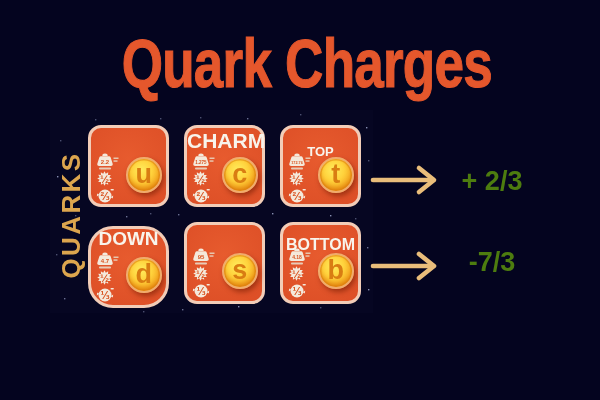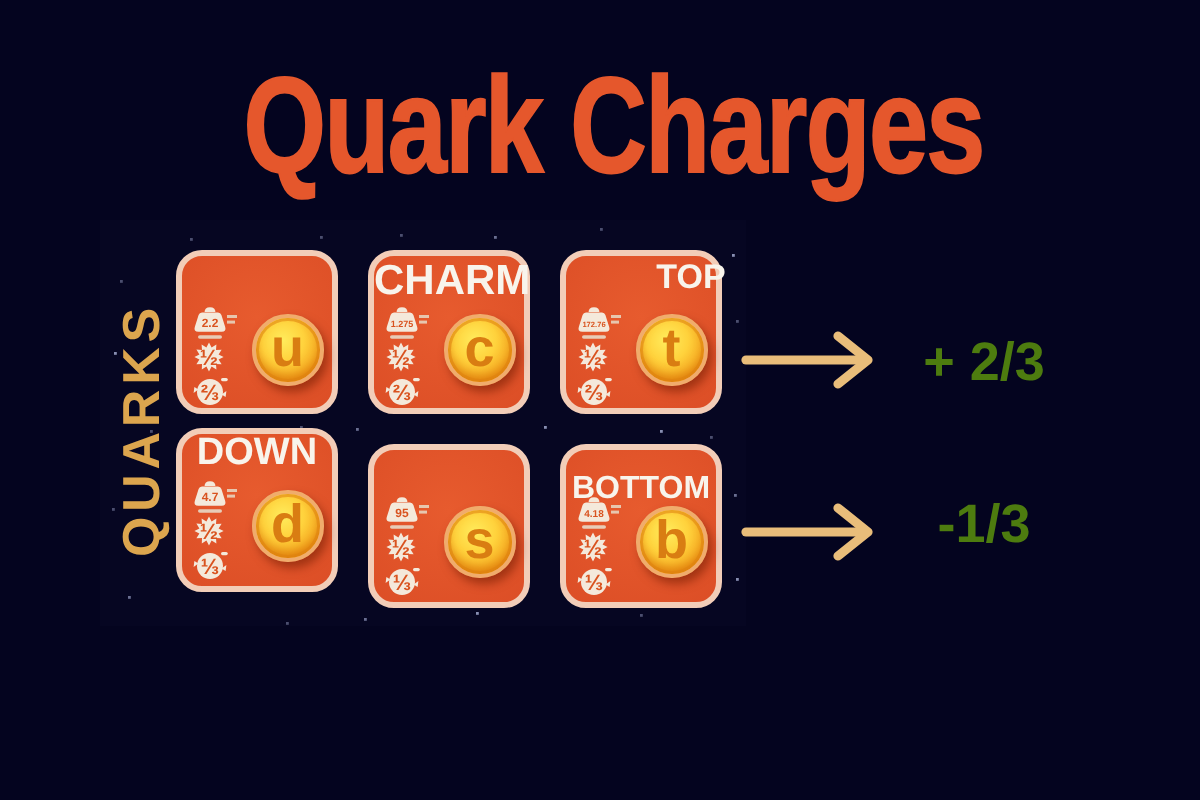--- a/index.html
+++ b/index.html
@@ -95,41 +95,41 @@
     <path d="M1.2 40.5 l2 1.2 -2.4 1.8 Z" fill="#F4E9DB"></path>
     <path d="M16.8 45.5 l-2 -1.2 2.4 -1.8 Z" fill="#F4E9DB"></path>
     <rect x="14.5" y="36" width="3.4" height="1.6" rx=".8" fill="#F4E9DB"></rect>
     <text x="9" y="47" font-size="11" font-weight="bold" fill="#D9531F" text-anchor="middle">⅔</text>
   </svg>
   <div class="circ" style="top:29px;">
       <b>c</b>
     </div>
 </div>
 <div class="card" style="left:280px;top:125px;">
-  <div class="ct" style="font-size:17px;top:1px;padding-left:25px;">TOP</div>
+  <div class="ct" style="font-size:13px;top:16px;">TOP</div>
   <svg class="icons" width="24" height="53" style="top:25px;" viewBox="0 0 24 53">
     <path d="M5 3.2 L13 3.2 Q14.3 3.2 14.7 4.5 L16.6 10.5 Q17.3 12.9 14.8 12.9 L3.2 12.9 Q0.7 12.9 1.4 10.5 L3.3 4.5 Q3.7 3.2 5 3.2 Z" fill="#F4E9DB"></path>
     <path d="M6.3 3 Q6.3 0.6 9 0.6 Q11.7 0.6 11.7 3 Z" fill="#F4E9DB"></path>
     <text x="9" y="10.6" font-size="3.8" font-weight="bold" fill="#D9531F" text-anchor="middle">172.76</text>
     <rect x="17.5" y="4.5" width="5" height="1.5" fill="#E8D9C6" opacity=".85"></rect>
     <rect x="17.5" y="7.3" width="4" height="1.5" fill="#E8D9C6" opacity=".85"></rect>
     <rect x="3" y="14.6" width="12" height="1.8" rx=".9" fill="#E8D9C6" opacity=".9"></rect>
     <polygon points="8.5,18.2 9.8,20.7 12.2,19.2 12.0,22.0 14.8,21.9 13.3,24.2 15.8,25.5 13.3,26.8 14.8,29.1 12.0,29.0 12.2,31.8 9.8,30.3 8.5,32.8 7.2,30.3 4.9,31.8 5.0,29.0 2.2,29.1 3.7,26.8 1.2,25.5 3.7,24.2 2.2,21.8 5.0,22.0 4.8,19.2 7.2,20.7" fill="#F4E9DB"></polygon>
     <text x="8.5" y="29.6" font-size="11" font-weight="bold" fill="#D9531F" text-anchor="middle">½</text>
     <circle cx="9" cy="43" r="6.5" fill="#F4E9DB"></circle>
     <path d="M1.2 40.5 l2 1.2 -2.4 1.8 Z" fill="#F4E9DB"></path>
     <path d="M16.8 45.5 l-2 -1.2 2.4 -1.8 Z" fill="#F4E9DB"></path>
     <rect x="14.5" y="36" width="3.4" height="1.6" rx=".8" fill="#F4E9DB"></rect>
     <text x="9" y="47" font-size="11" font-weight="bold" fill="#D9531F" text-anchor="middle">⅔</text>
   </svg>
   <div class="circ" style="top:29px;">
       <b>t</b>
     </div>
 </div>
-<div class="card" style="left:88px;top:214px;">
+<div class="card" style="left:88px;top:226px;border-radius:25px;">
   <div class="ct" style="font-size:19px;top:-1.5px;">DOWN</div>
   <svg class="icons" width="24" height="53" style="top:22.5px;" viewBox="0 0 24 53">
     <path d="M5 3.2 L13 3.2 Q14.3 3.2 14.7 4.5 L16.6 10.5 Q17.3 12.9 14.8 12.9 L3.2 12.9 Q0.7 12.9 1.4 10.5 L3.3 4.5 Q3.7 3.2 5 3.2 Z" fill="#F4E9DB"></path>
     <path d="M6.3 3 Q6.3 0.6 9 0.6 Q11.7 0.6 11.7 3 Z" fill="#F4E9DB"></path>
     <text x="9" y="10.6" font-size="6" font-weight="bold" fill="#D9531F" text-anchor="middle">4.7</text>
     <rect x="17.5" y="4.5" width="5" height="1.5" fill="#E8D9C6" opacity=".85"></rect>
     <rect x="17.5" y="7.3" width="4" height="1.5" fill="#E8D9C6" opacity=".85"></rect>
     <rect x="3" y="14.6" width="12" height="1.8" rx=".9" fill="#E8D9C6" opacity=".9"></rect>
     <polygon points="8.5,18.2 9.8,20.7 12.2,19.2 12.0,22.0 14.8,21.9 13.3,24.2 15.8,25.5 13.3,26.8 14.8,29.1 12.0,29.0 12.2,31.8 9.8,30.3 8.5,32.8 7.2,30.3 4.9,31.8 5.0,29.0 2.2,29.1 3.7,26.8 1.2,25.5 3.7,24.2 2.2,21.8 5.0,22.0 4.8,19.2 7.2,20.7" fill="#F4E9DB"></polygon>
     <text x="8.5" y="29.6" font-size="11" font-weight="bold" fill="#D9531F" text-anchor="middle">½</text>
@@ -188,13 +188,13 @@
 <svg class="arrow" style="left:370px;top:164px;" width="72" height="32" viewBox="0 0 72 32">
   <line x1="3" y1="16" x2="62" y2="16" stroke="#E9BD7A" stroke-width="4.6" stroke-linecap="round"></line>
   <path d="M49 4 L64 16 L49 28" fill="none" stroke="#E9BD7A" stroke-width="4.6" stroke-linecap="round" stroke-linejoin="round"></path>
 </svg>
 <svg class="arrow" style="left:370px;top:250px;" width="72" height="32" viewBox="0 0 72 32">
   <line x1="3" y1="16" x2="62" y2="16" stroke="#E9BD7A" stroke-width="4.6" stroke-linecap="round"></line>
   <path d="M49 4 L64 16 L49 28" fill="none" stroke="#E9BD7A" stroke-width="4.6" stroke-linecap="round" stroke-linejoin="round"></path>
 </svg>
 
 <div class="lab" style="left:432px;top:166px;">+ 2/3</div>
-<div class="lab" style="left:432px;top:247px;">-1/3</div>
+<div class="lab" style="left:432px;top:247px;">-7/3</div>
 
 </body></html>

